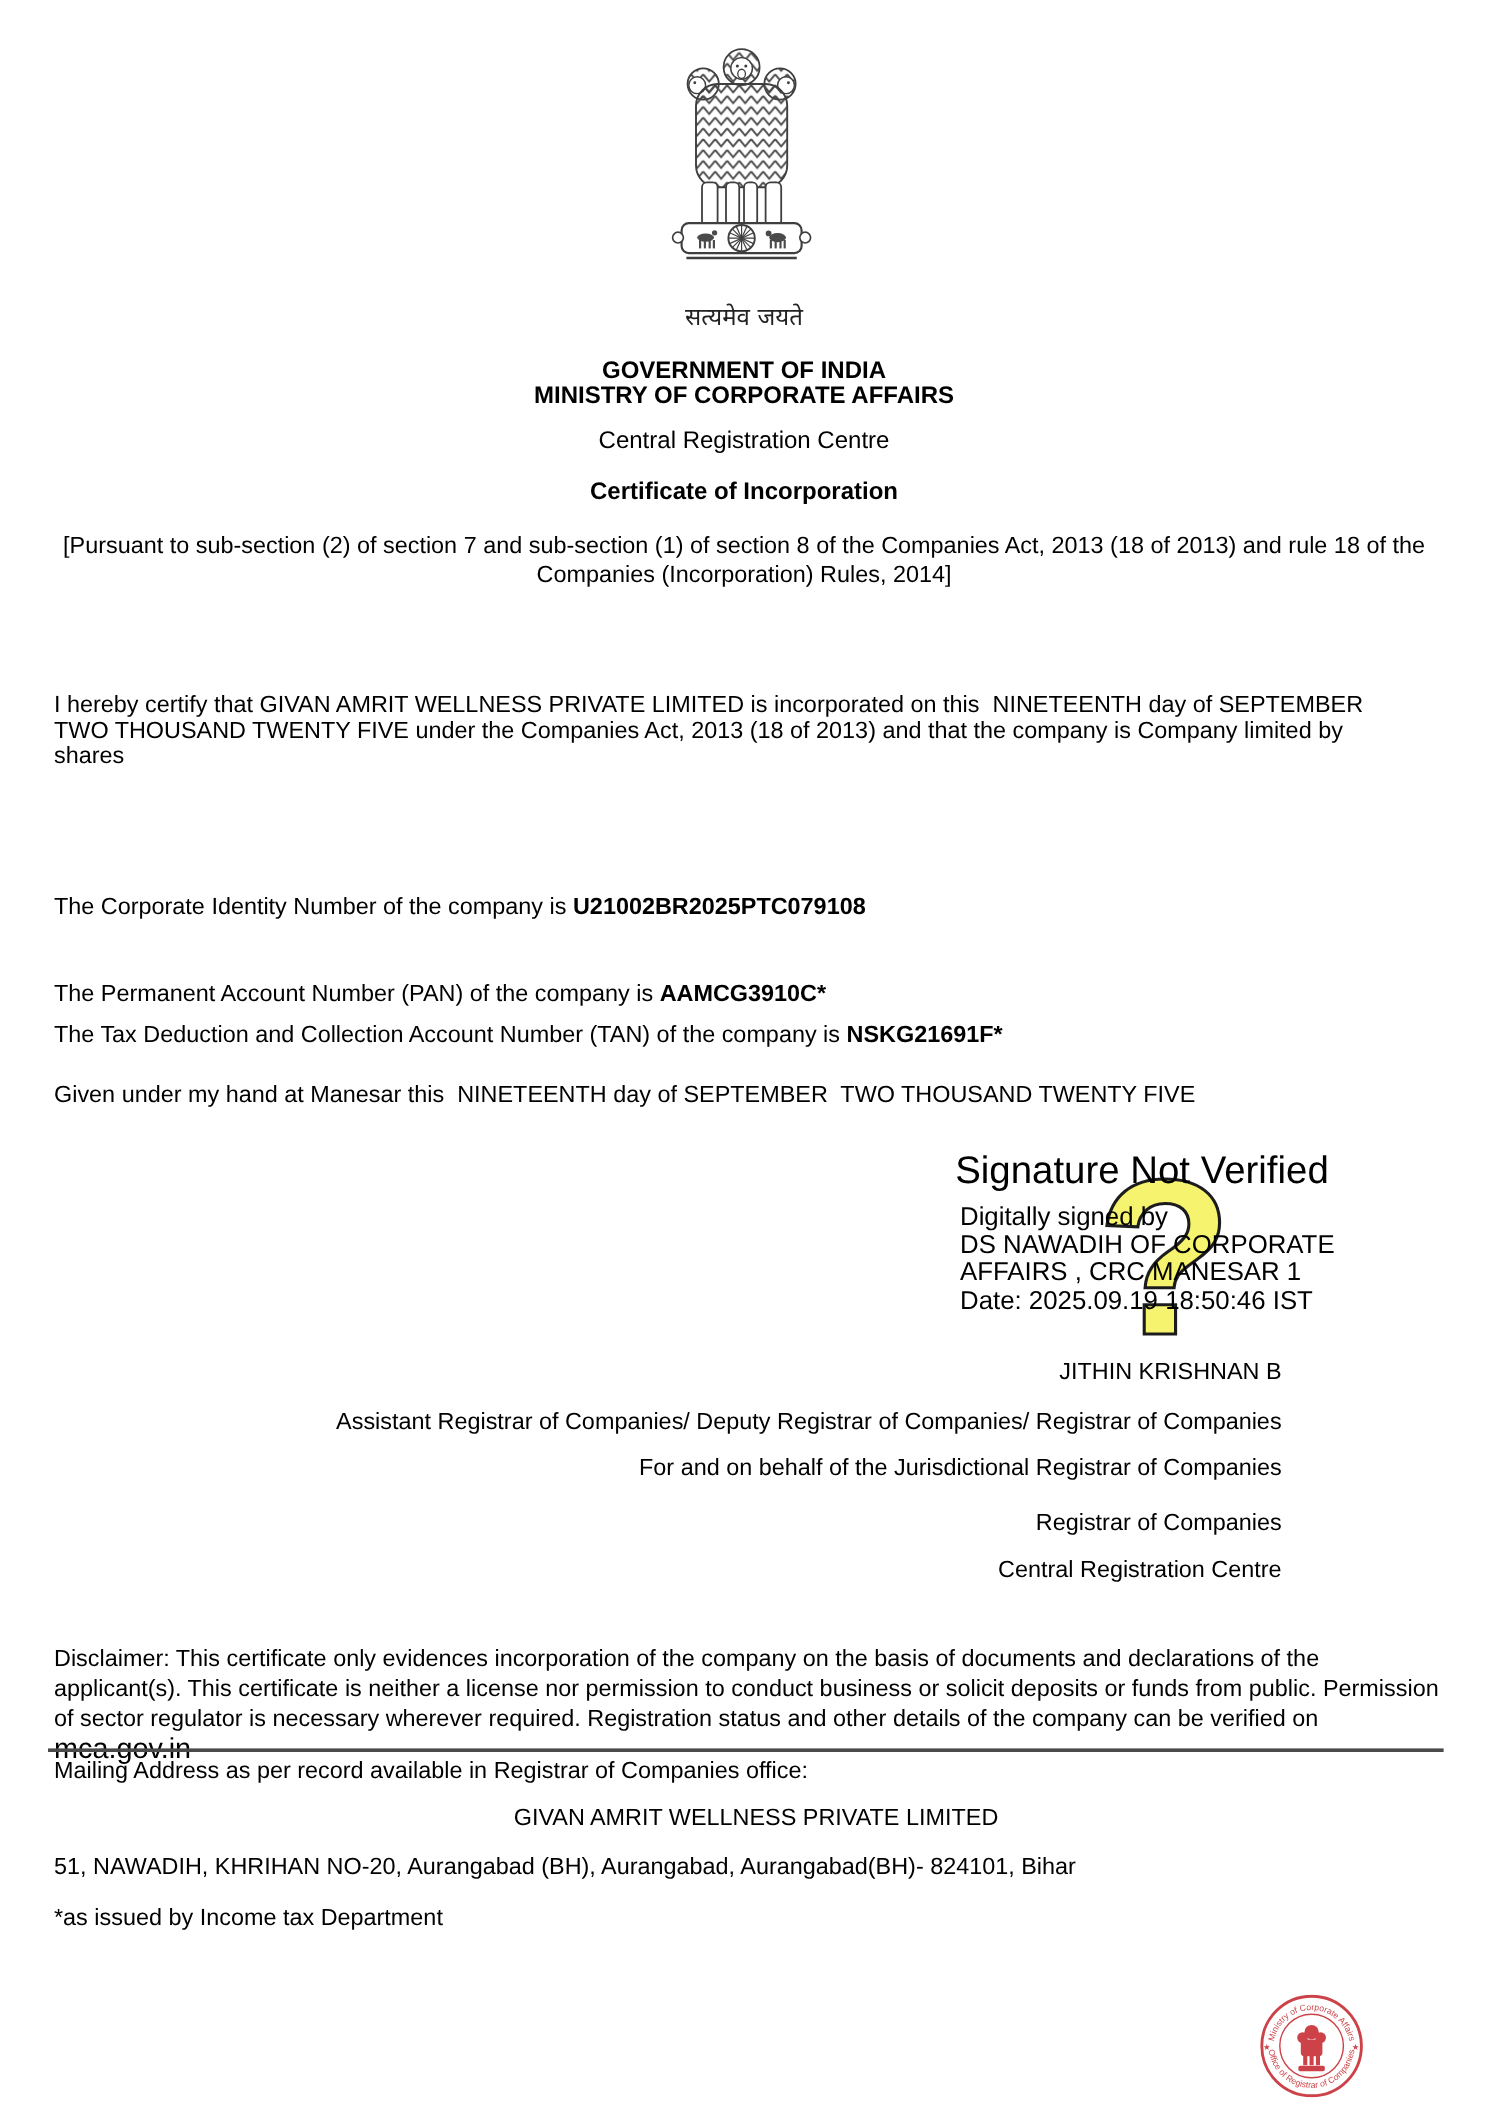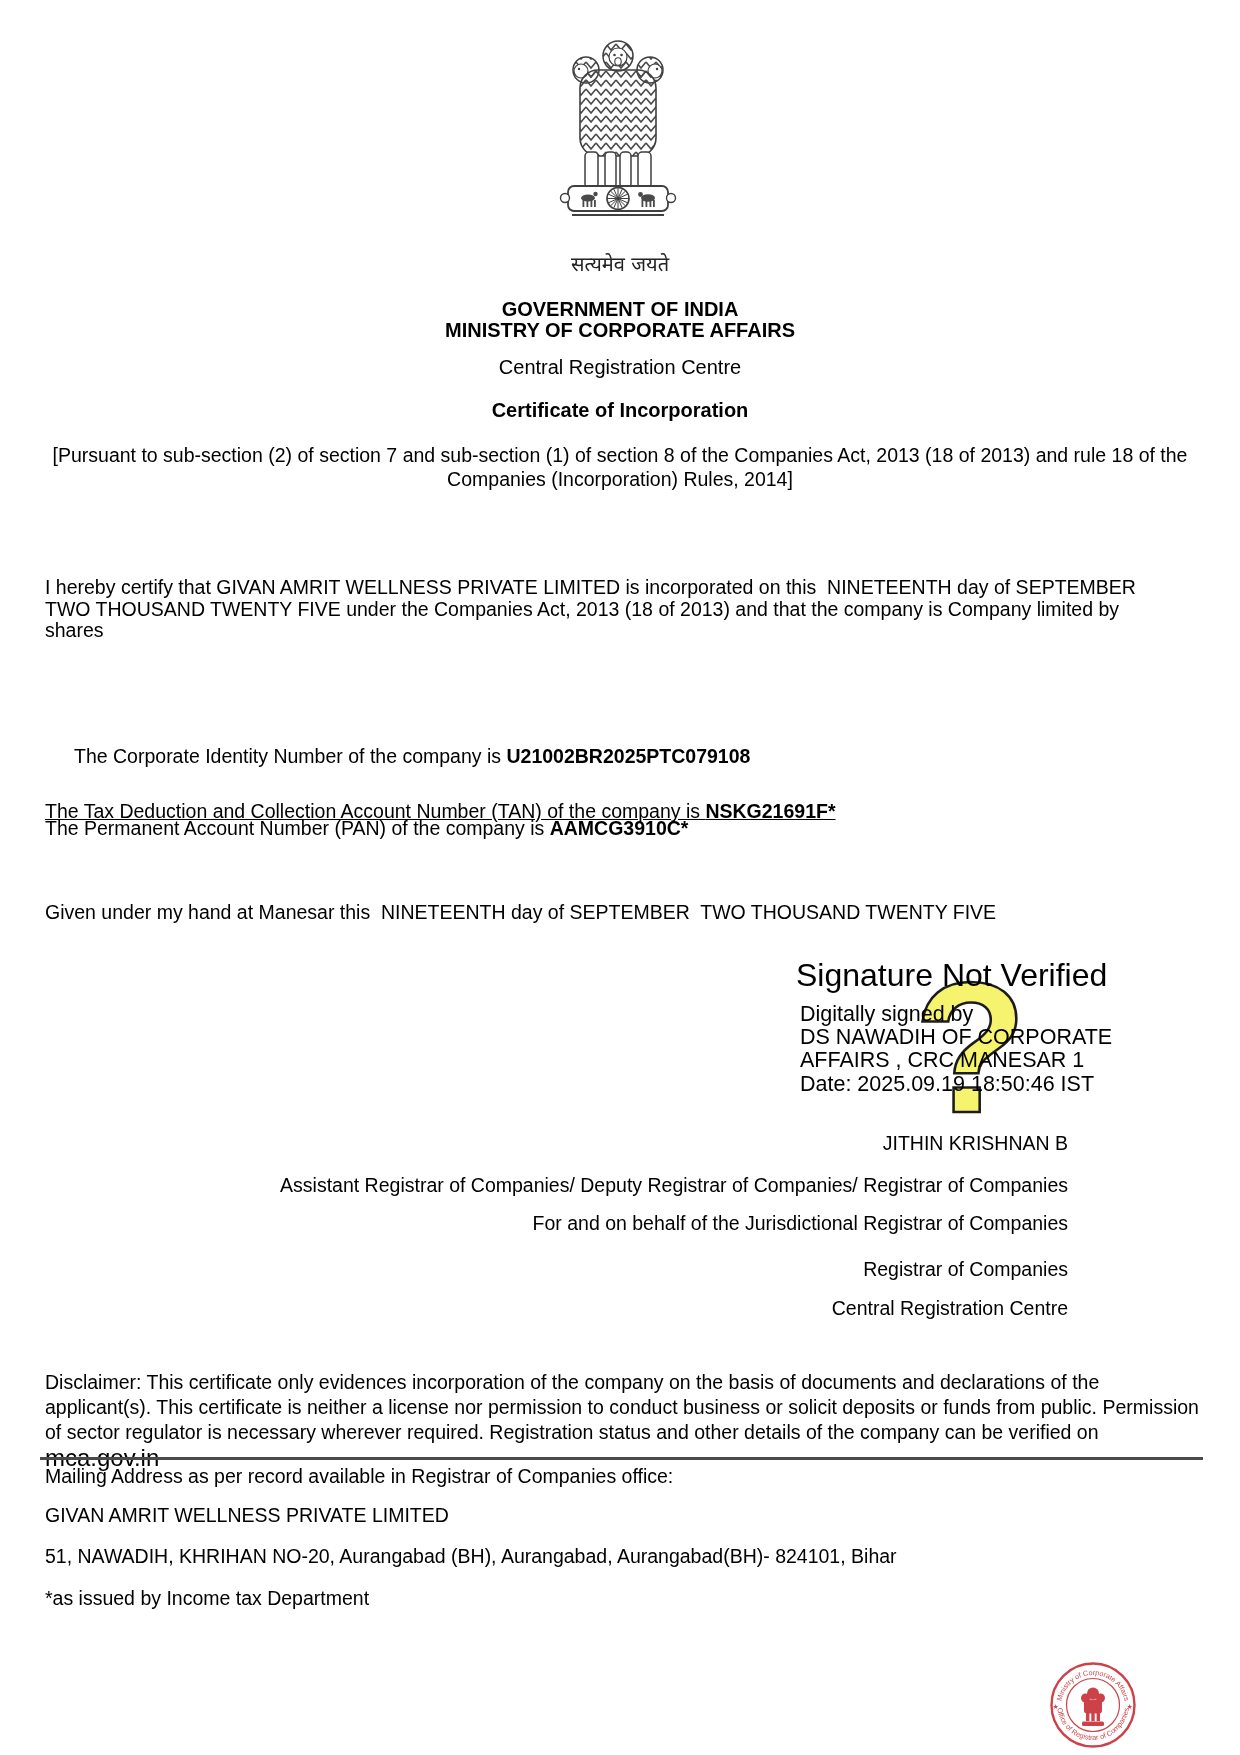--- a/index.html
+++ b/index.html
@@ -99,25 +99,25 @@
   <div class="abs motto center" style="left:495px;top:224px;width:250px;margin-top:26px;">सत्यमेव जयते</div>
 
   <div class="abs hdr-bold" style="top:299px;left:0;">GOVERNMENT OF INDIA</div>
   <div class="abs hdr-bold" style="top:320px;left:0;">MINISTRY OF CORPORATE AFFAIRS</div>
   <div class="abs hdr-reg" style="top:357px;left:0;">Central Registration Centre</div>
   <div class="abs hdr-bold" style="top:400px;left:0;">Certificate of Incorporation</div>
   <div class="abs body-text center" style="top:444px;left:45px;width:1150px;line-height:23.5px;">[Pursuant to sub-section (2) of section 7 and sub-section (1) of section 8 of the Companies Act, 2013 (18 of 2013) and rule 18 of the Companies (Incorporation) Rules, 2014]</div>
 
   <div class="abs body-text" style="top:577px;left:45px;width:1120px;line-height:21.7px;">I hereby certify that GIVAN AMRIT WELLNESS PRIVATE LIMITED is incorporated on this  NINETEENTH day of SEPTEMBER  TWO THOUSAND TWENTY FIVE under the Companies Act, 2013 (18 of 2013) and that the company is Company limited by shares</div>
 
-  <div class="abs body-text" style="top:745px;left:45px;width:1150px;margin-left:29px;"><span>The Corporate Identity Number of the company is </span><span class="val-bold">U21002BR2025PTC079108</span></div>
+  <div class="abs body-text" style="top:745px;left:45px;width:1150px;"><span>The Corporate Identity Number of the company is </span><span class="val-bold">U21002BR2025PTC079108</span></div>
 
   <div class="abs body-text" style="top:793px;left:45px;width:1150px;margin-top:24px;"><span>The Permanent Account Number (PAN) of the company is </span><span class="val-bold">AAMCG3910C*</span></div>
 
-  <div class="abs body-text" style="top:800px;left:45px;width:1150px;text-decoration:underline;"><span>The Tax Deduction and Collection Account Number (TAN) of the company is </span><span class="val-bold">NSKG21691F*</span></div>
+  <div class="abs body-text" style="top:851px;left:45px;width:1150px;"><span>The Tax Deduction and Collection Account Number (TAN) of the company is </span><span class="val-bold">NSKG21691F*</span></div>
 
   <div class="abs body-text" style="top:901px;left:45px;width:1150px;">Given under my hand at Manesar this  NINETEENTH day of SEPTEMBER  TWO THOUSAND TWENTY FIVE</div>
 
   <div class="abs" style="left:796px;top:958px;width:340px;height:175px;">
     <svg width="170" height="175" viewBox="0 0 170 175" style="position:absolute;left:108px;top:6px;overflow:visible;z-index:1;">
       <text x="10" y="148" font-family="Liberation Sans, sans-serif" font-weight="bold" font-size="185" fill="#f6f36e" stroke="#1c1c1c" stroke-width="2.6">?</text>
     </svg>
     <div class="sig-status">Signature Not Verified</div>
     <div style="height:11px;"></div>
     <div class="sig-line">Digitally signed by</div>
@@ -130,21 +130,21 @@
   <div class="abs officer-line" style="top:1174px;right:172px;left:40px;">Assistant Registrar of Companies/ Deputy Registrar of Companies/ Registrar of Companies</div>
   <div class="abs officer-line" style="top:1212px;right:172px;left:40px;text-align:right;">For and on behalf of the Jurisdictional Registrar of Companies</div>
   <div class="abs officer-line" style="top:1258px;right:172px;left:40px;">Registrar of Companies</div>
   <div class="abs officer-line" style="top:1297px;right:172px;left:40px;">Central Registration Centre</div>
 
   <div class="abs disc" style="top:1370px;left:45px;width:1157px;"><span>Disclaimer: This certificate only evidences incorporation of the company on the basis of documents and declarations of the applicant(s). This certificate is neither a license nor permission to conduct business or solicit deposits or funds from public. Permission of sector regulator is necessary wherever required. Registration status and other details of the company can be verified on </span><span class="mca">mca.gov.in</span></div>
 
   <div class="abs rule" style="top:1457px;left:40px;width:1163px;"></div>
 
   <div class="abs body-text" style="top:1465px;left:45px;width:1150px;">Mailing Address as per record available in Registrar of Companies office:</div>
-  <div class="abs body-text" style="top:1504px;left:45px;width:1150px;">GIVAN AMRIT WELLNESS PRIVATE LIMITED</div>
+  <div class="abs body-text" style="top:1504px;left:55px;width:1150px;text-align:center;">GIVAN AMRIT WELLNESS PRIVATE LIMITED</div>
   <div class="abs body-text" style="top:1545px;left:45px;width:1150px;">51, NAWADIH, KHRIHAN NO-20, Aurangabad (BH), Aurangabad, Aurangabad(BH)- 824101, Bihar</div>
   <div class="abs body-text" style="top:1587px;left:45px;width:1150px;">*as issued by Income tax Department</div>
 
   <div class="abs" style="left:1050px;top:1662px;">
     <svg width="86" height="86" viewBox="0 0 86 86" style="opacity:0.88;">
       <defs>
         <path id="arcTop" d="M 11 45 A 32 32 0 0 1 75 45" fill="none"></path>
         <path id="arcBottom" d="M 7 42 A 36 36 0 0 0 79 42" fill="none"></path>
       </defs>
       <circle cx="43" cy="43" r="41.5" fill="none" stroke="#c5292f" stroke-width="2.4"></circle>

